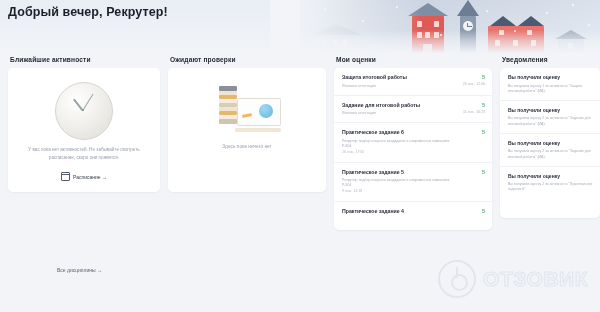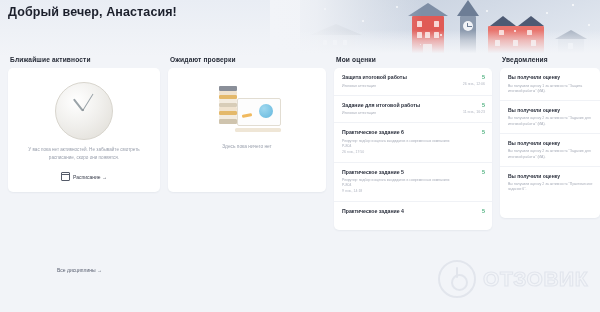--- a/index.html
+++ b/index.html
@@ -194,21 +194,21 @@
       <div class="snowflake" style="left:214px;top:30px;width:1.6px;height:1.6px;"></div>
       <div class="snowflake" style="left:246px;top:12px;width:2.2px;height:2.2px;"></div>
       <div class="snowflake" style="left:272px;top:4px;width:1.6px;height:1.6px;"></div>
       <div class="snowflake" style="left:288px;top:24px;width:2px;height:2px;"></div>
       <div class="snowflake" style="left:120px;top:44px;width:1.4px;height:1.4px;"></div>
 
       <div class="hero-fade"></div>
       <div class="hero-fade-bottom"></div>
     </div>
 
-    <div class="greeting">Добрый вечер, Анастасия!</div>
+    <div class="greeting">Добрый вечер, Рекрутер!</div>
   </div>
 
   <div class="cols">
 
     <div class="col col1">
       <div class="col-title">Ближайшие активности</div>
       <div class="card card1">
         <div class="clock-wrap">
           <div class="clock">
             <div class="hand hand-h"></div>

